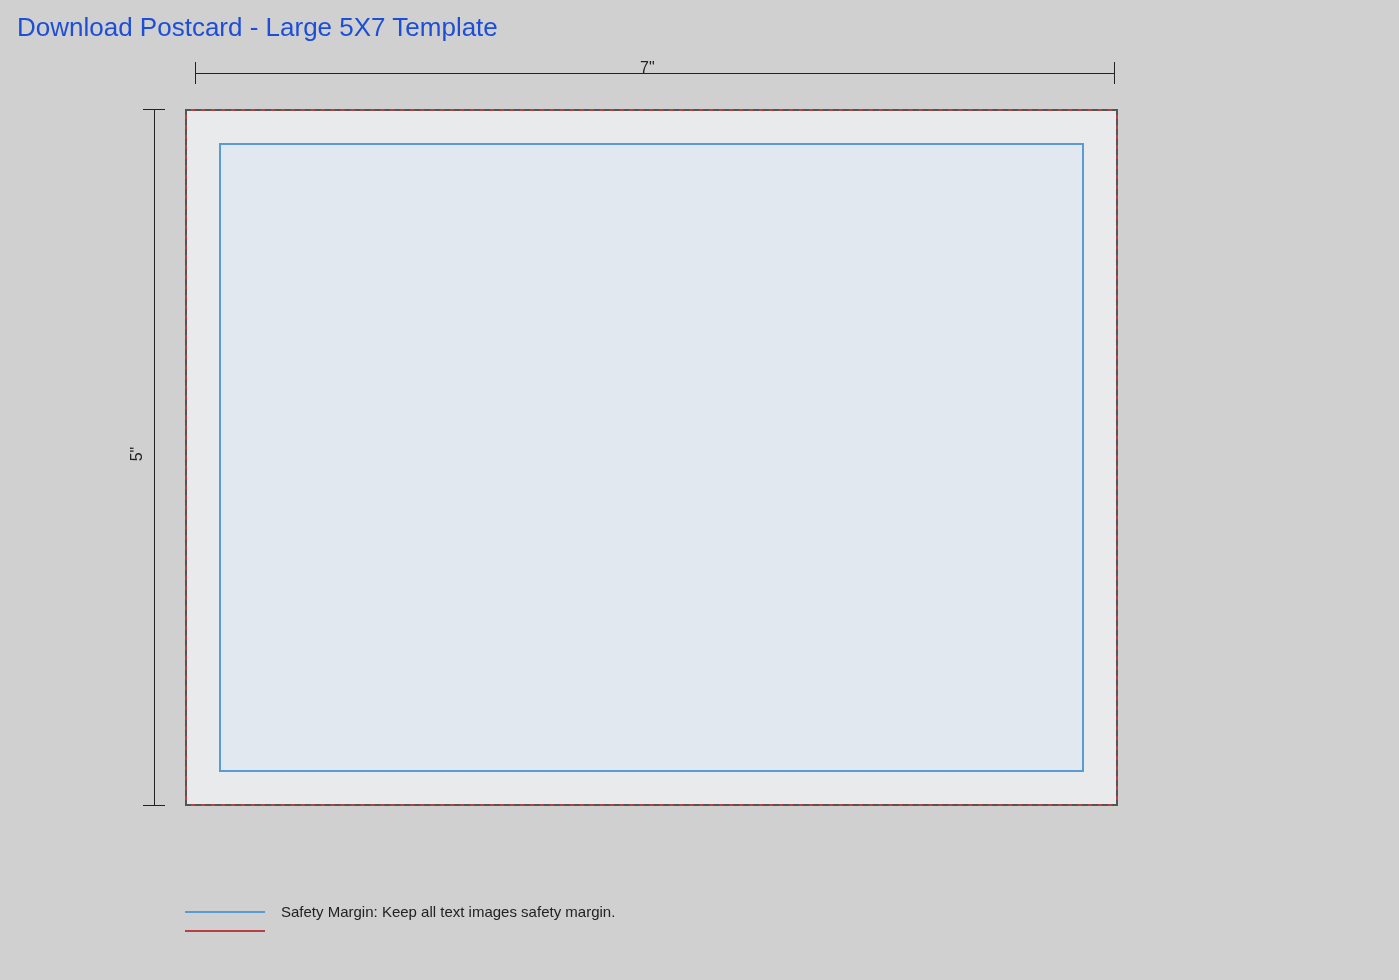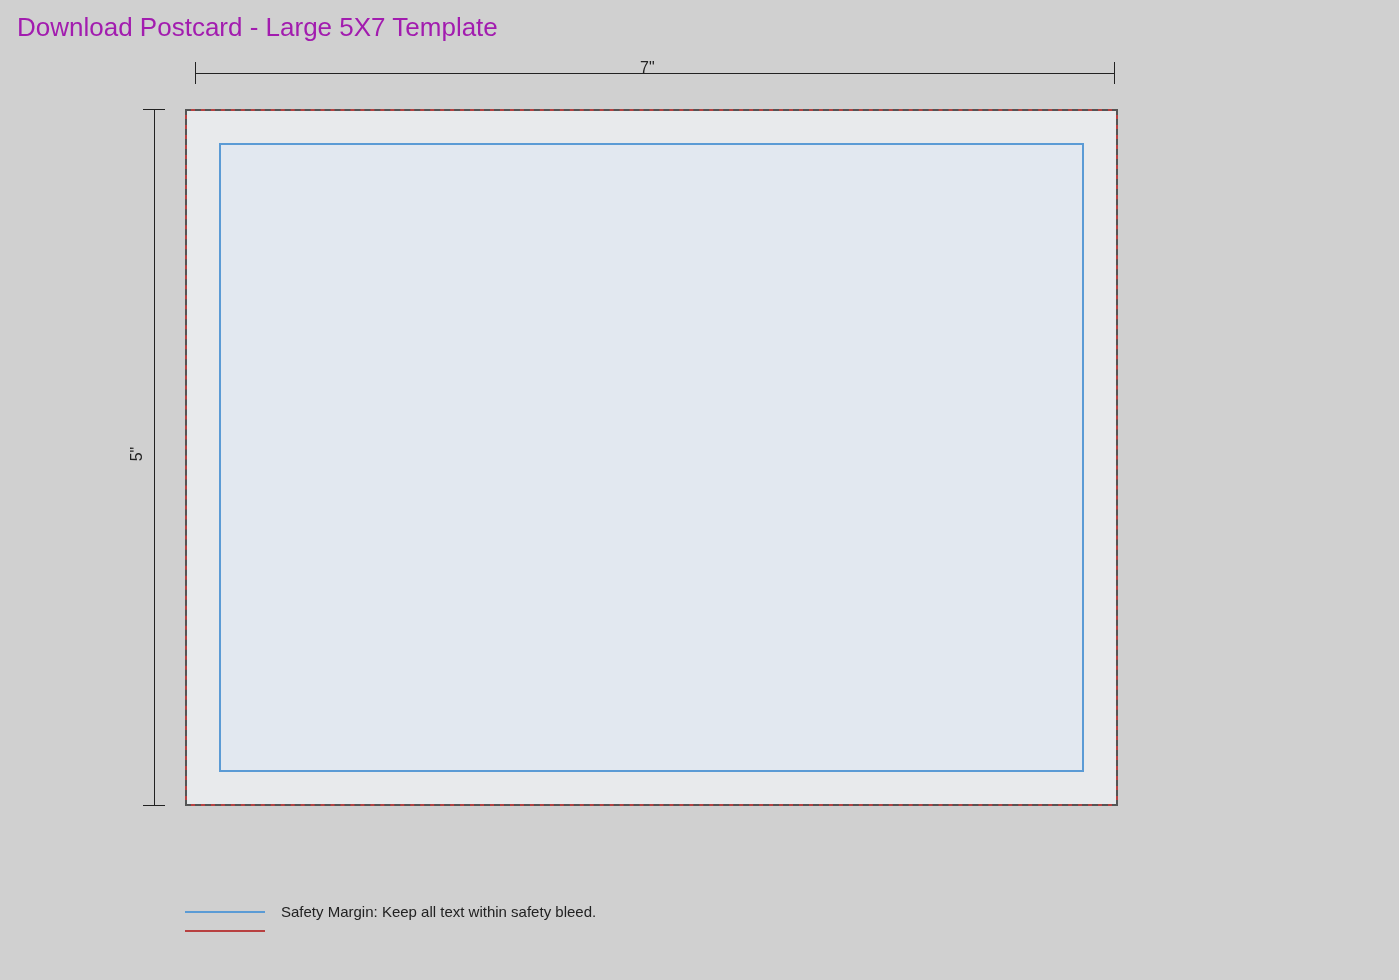--- a/index.html
+++ b/index.html
@@ -12,21 +12,21 @@
       overflow: hidden;
       position: relative;
     }
 
     .page-title {
       position: absolute;
       top: 12px;
       left: 17px;
       font-size: 26px;
       font-weight: 400;
-      color: #a21caf;
+      color: #1d4ed8;
     }
 
     
     .dim-h-tick-left {
       position: absolute;
       left: 195px;
       top: 62px;
       width: 1px;
       height: 22px;
       background: #222;
@@ -186,21 +186,21 @@
 <div class="postcard-outer"></div>
 
 <div class="postcard-cut"></div>
 
 <div class="postcard-safety"></div>
 
 <div class="legend">
 
   <div class="legend-item">
     <div class="legend-line legend-line-blue"></div>
-    <span class="legend-text">Safety Margin:  Keep all text within safety bleed.</span>
+    <span class="legend-text">Safety Margin:  Keep all text images safety margin.</span>
   </div>
 
 
   <div class="legend-item">
     <div class="legend-line legend-line-red"></div>
   </div>
 
 </div>
 
 </body></html>

